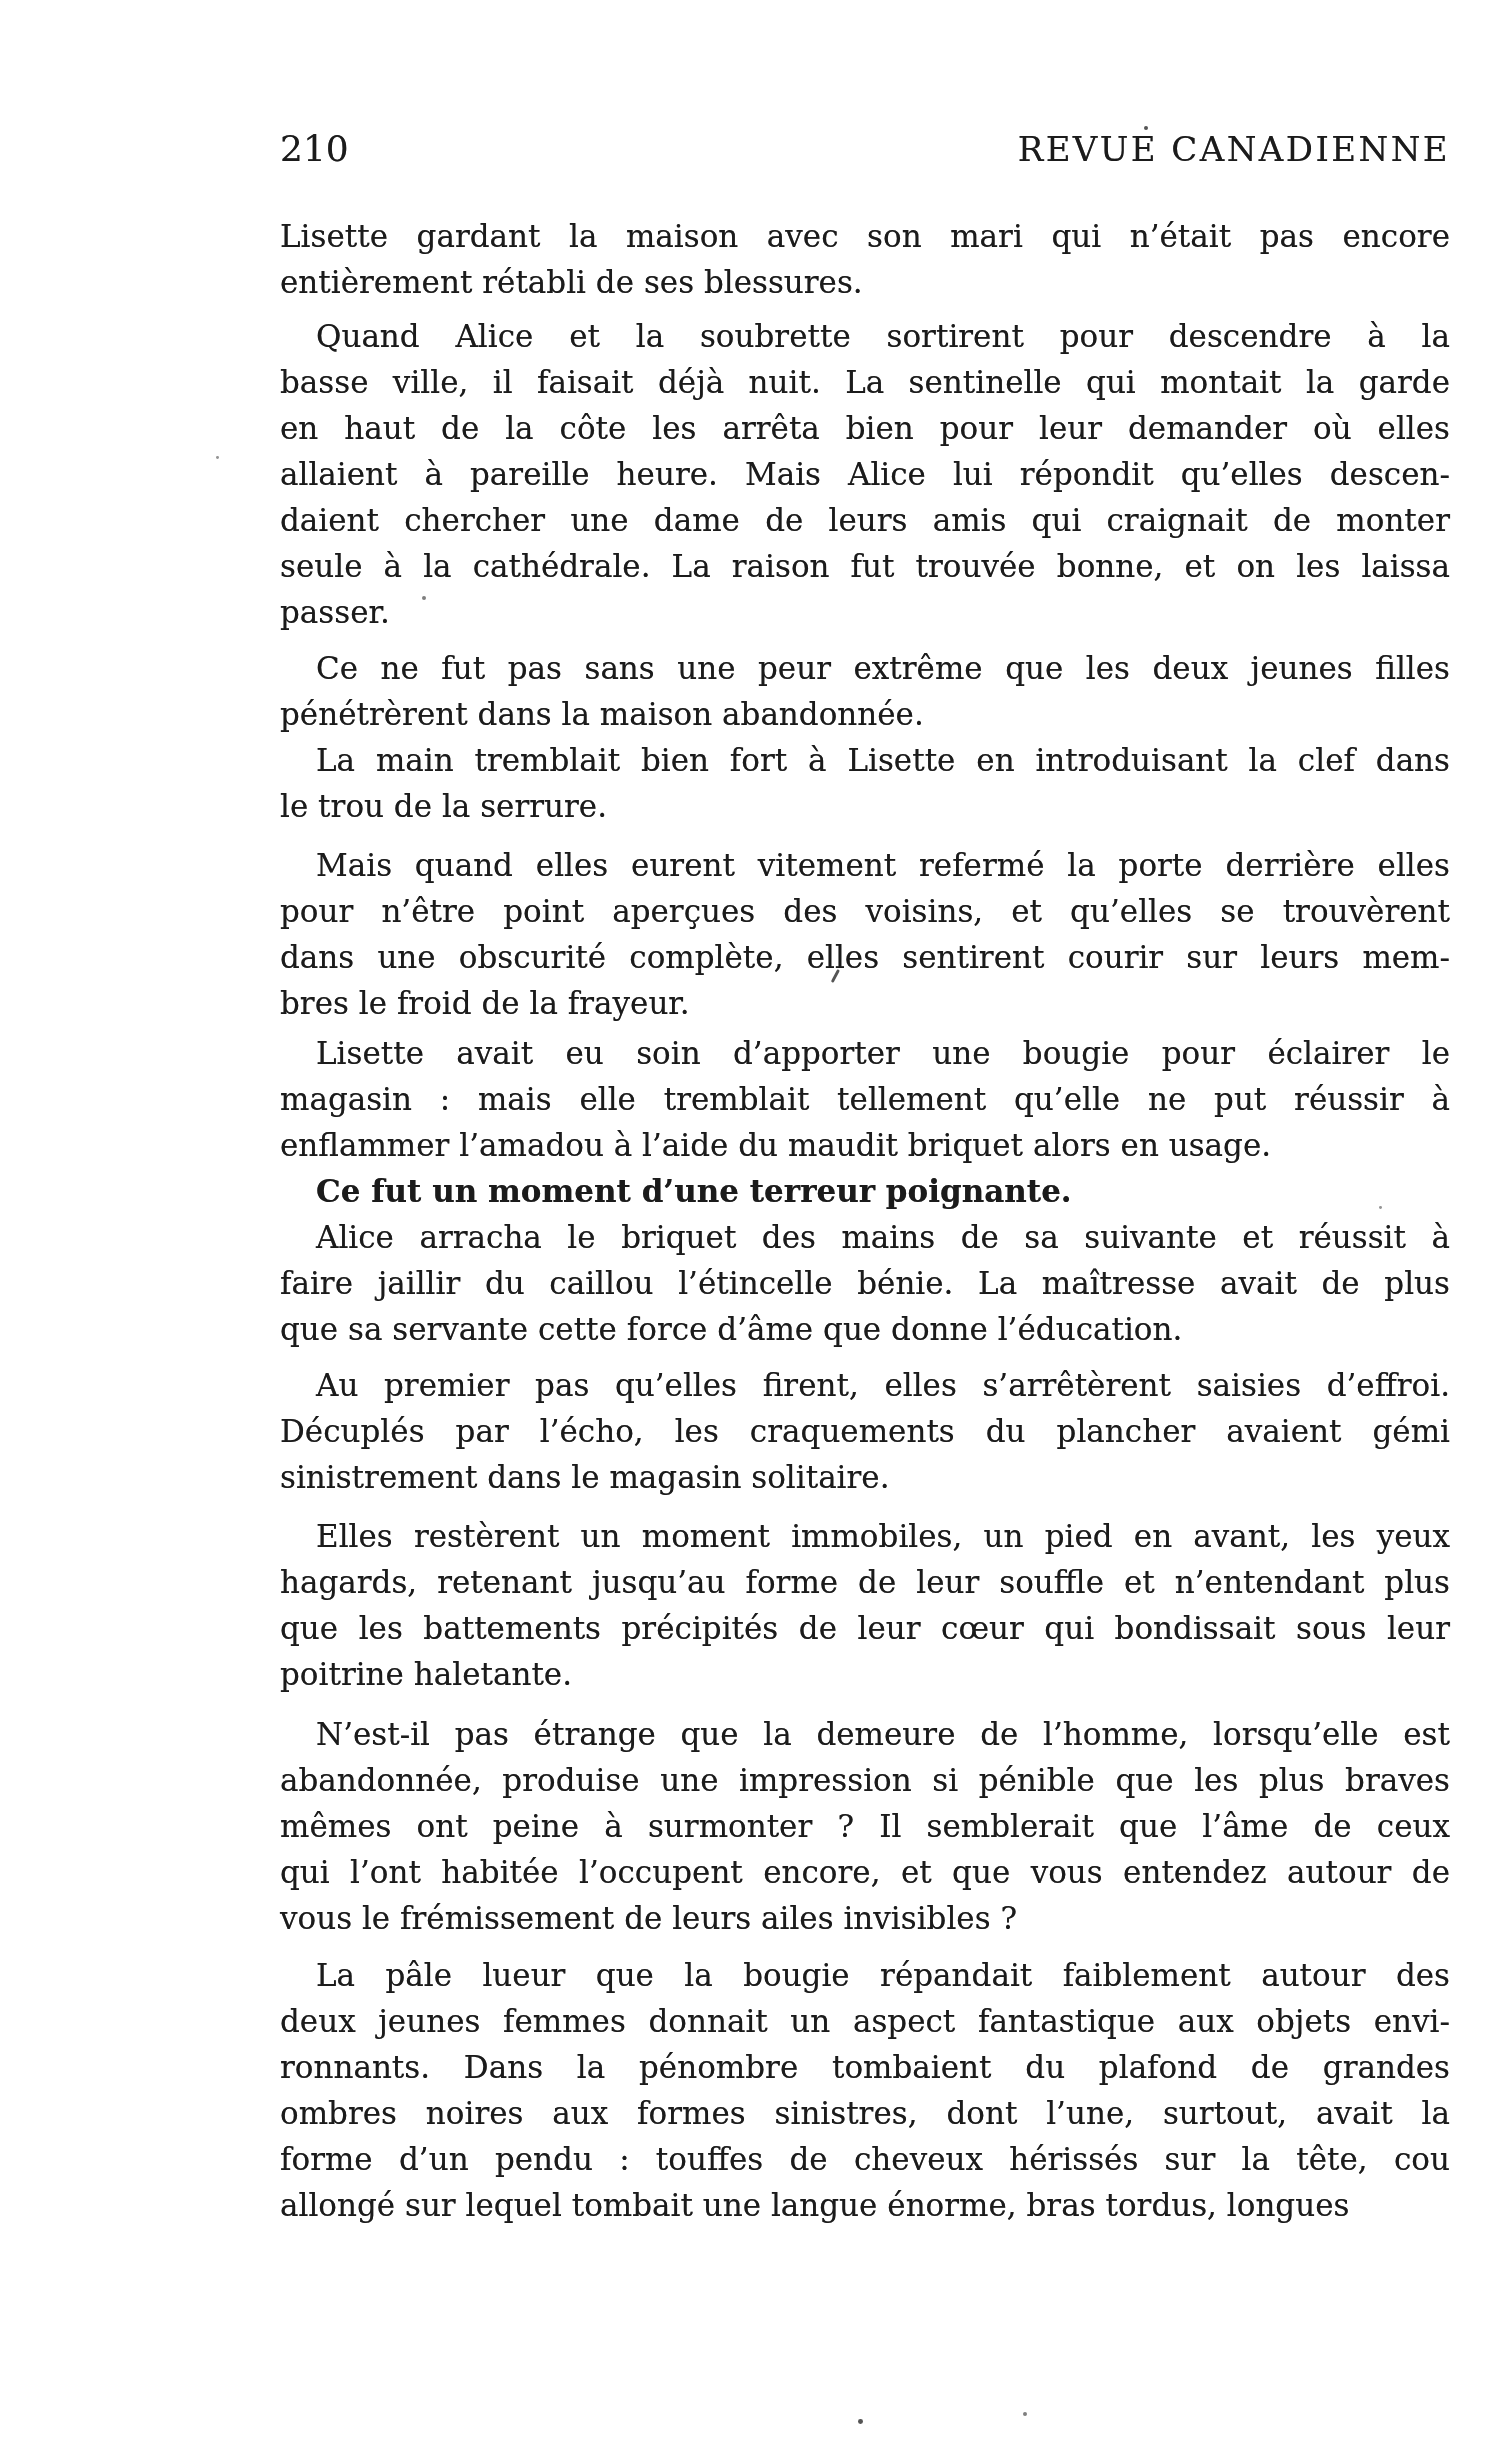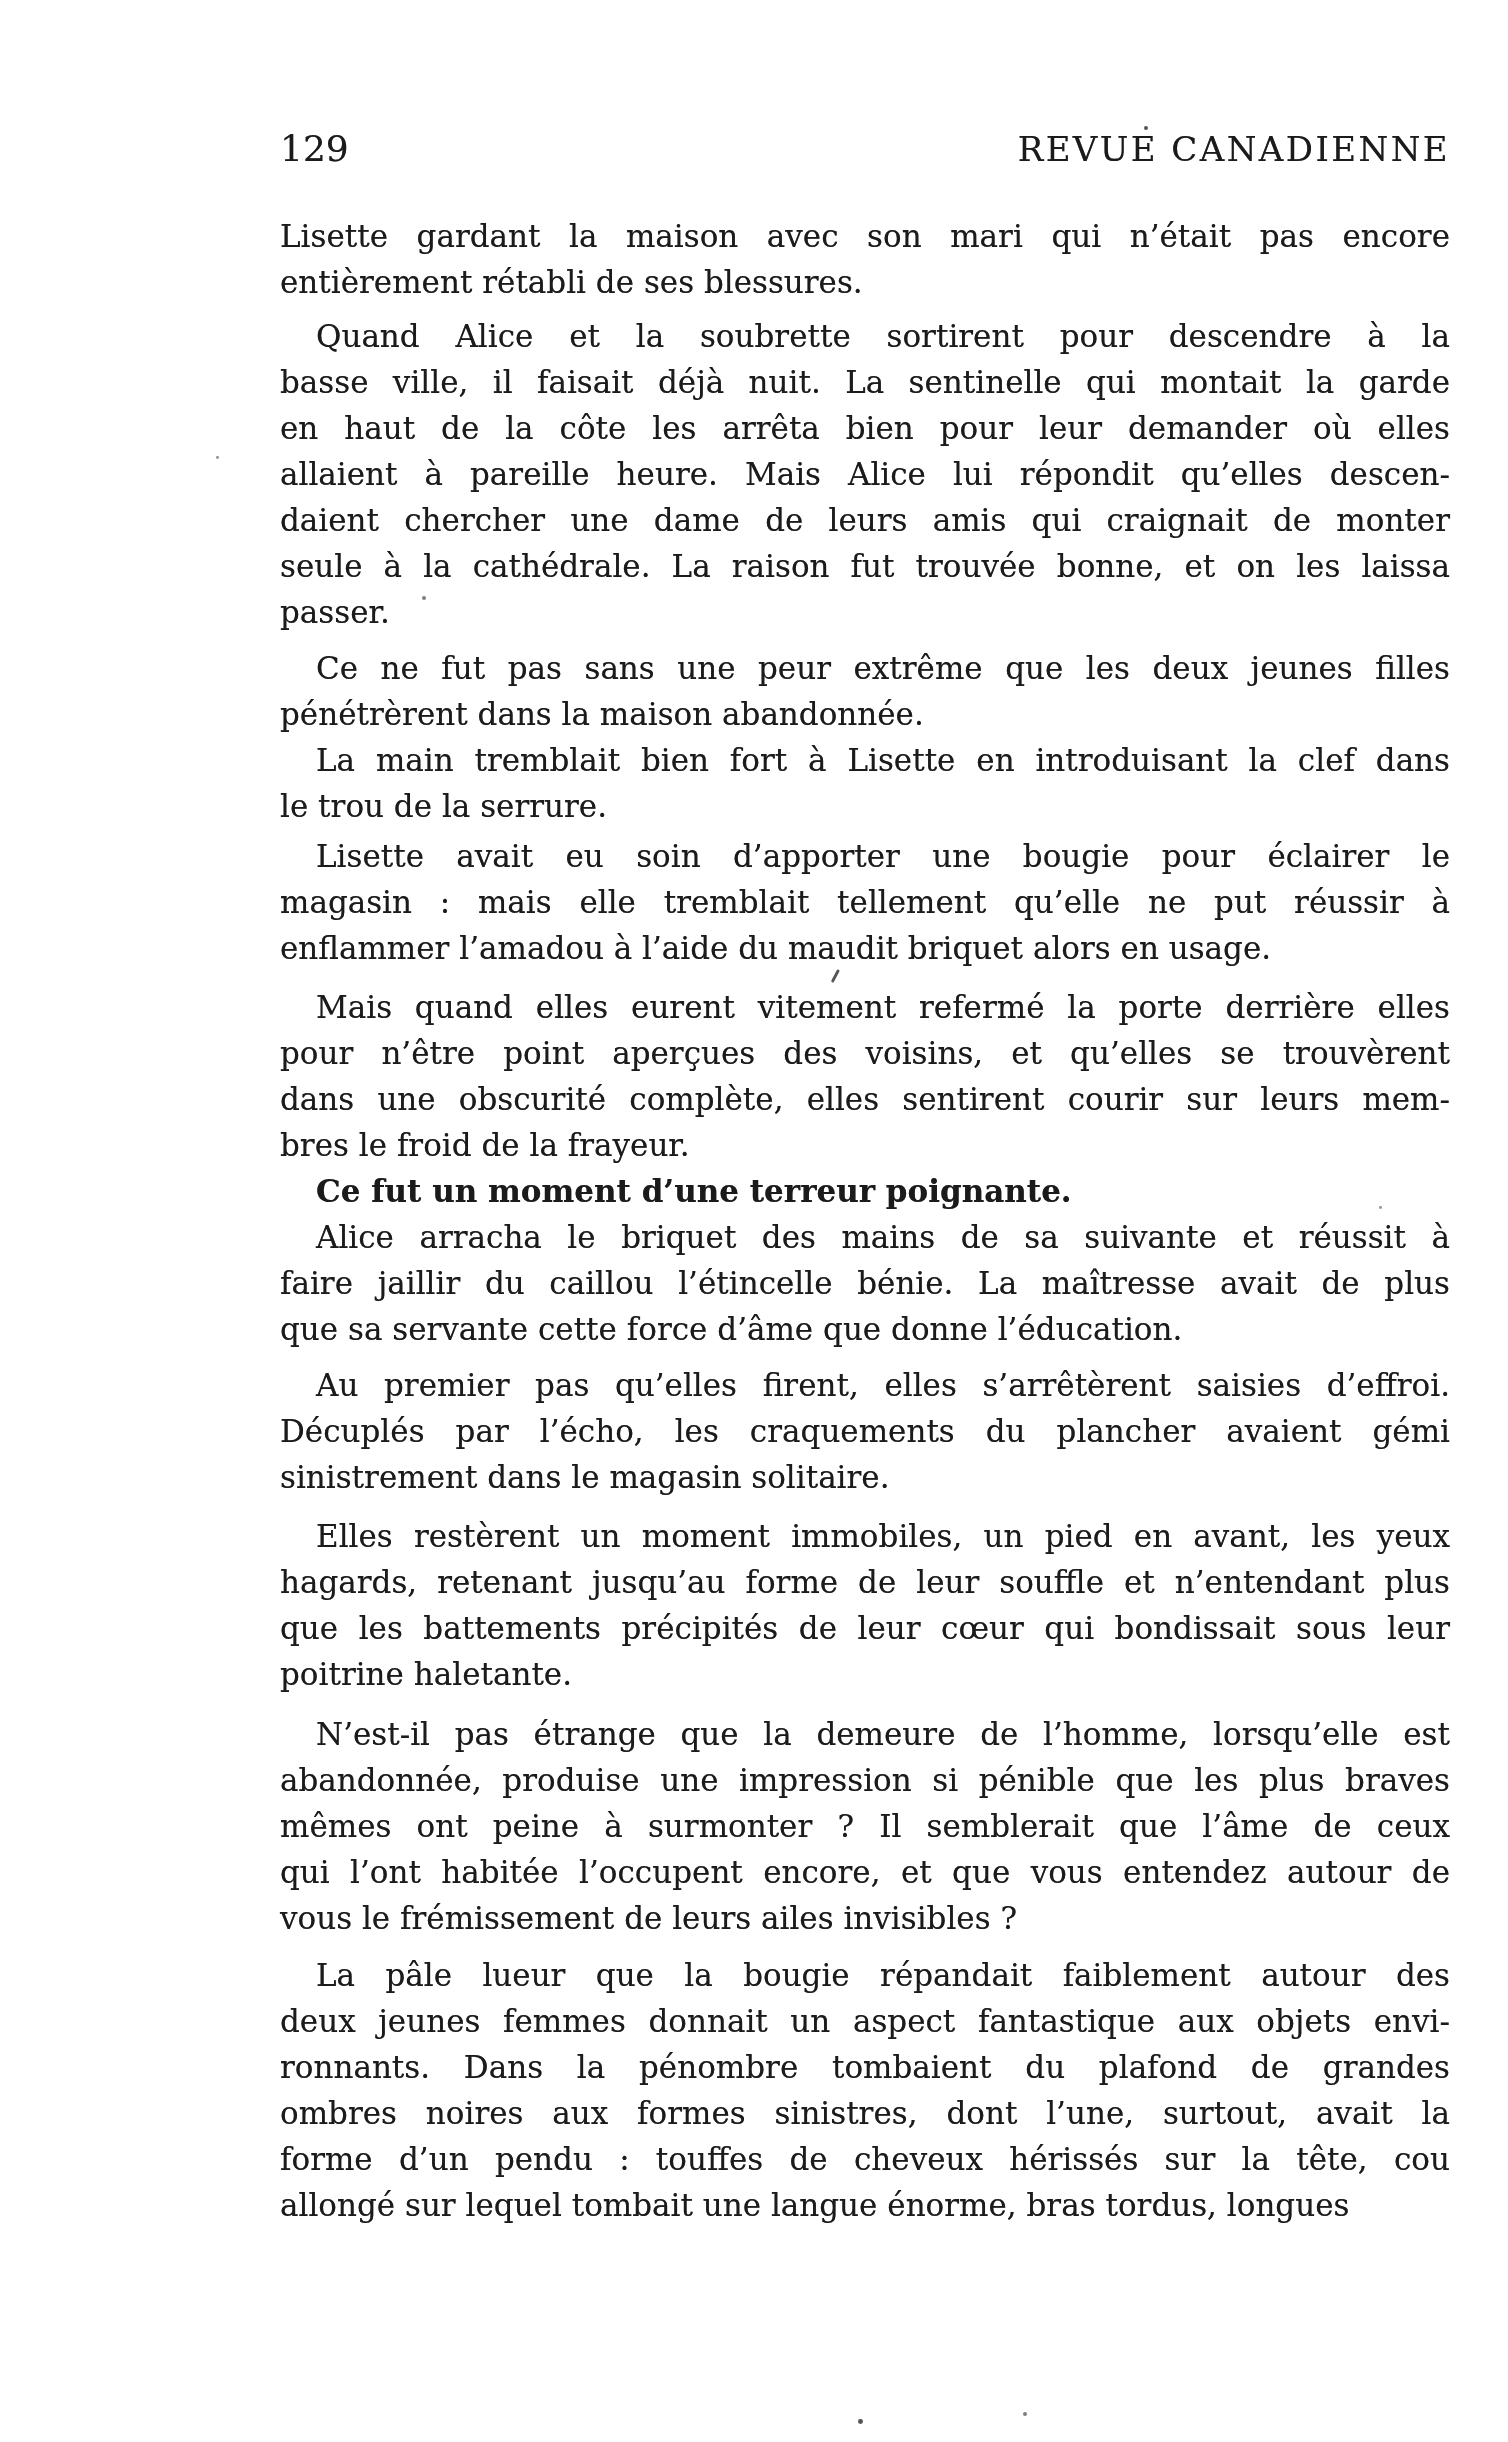--- a/index.html
+++ b/index.html
@@ -27,21 +27,21 @@
   .line.last{text-align-last:left;}
   .para.indent .line:first-child{text-indent:36px;}
   .speck{position:absolute;background:#2a2a2a;border-radius:50%;opacity:.8;}
 </style>
 </head>
 <body>
 
 <div class="page">
 
   <header class="page-header">
-    <span class="page-number">129</span>
+    <span class="page-number">210</span>
     <span class="journal-title">REVUE CANADIENNE</span>
   </header>
 
   <main class="text-body" id="text-body">
       <div class="para" style="margin-top: 0px;">
         <div class="line">Lisette gardant la maison avec son mari qui n’était pas encore</div>
         <div class="line last">entièrement rétabli de ses blessures.</div>
       </div>
       <div class="para indent" style="margin-top: 8px;">
         <div class="line">Quand Alice et la soubrette sortirent pour descendre à la</div>
@@ -53,30 +53,30 @@
         <div class="line last">passer.</div>
       </div>
       <div class="para indent" style="margin-top: 9.7px;">
         <div class="line">Ce ne fut pas sans une peur extrême que les deux jeunes filles</div>
         <div class="line last">pénétrèrent dans la maison abandonnée.</div>
       </div>
       <div class="para indent" style="margin-top: 0px;">
         <div class="line">La main tremblait bien fort à Lisette en introduisant la clef dans</div>
         <div class="line last">le trou de la serrure.</div>
       </div>
-      <div class="para indent" style="margin-top: 3.9px;">
-        <div class="line">Lisette avait eu soin d’apporter une bougie pour éclairer le</div>
-        <div class="line">magasin&nbsp;: mais elle tremblait tellement qu’elle ne put réussir à</div>
-        <div class="line last">enflammer l’amadou à l’aide du maudit briquet alors en usage.</div>
-      </div>
       <div class="para indent" style="margin-top: 13.5px;">
         <div class="line">Mais quand elles eurent vitement refermé la porte derrière elles</div>
         <div class="line">pour n’être point aperçues des voisins, et qu’elles se trouvèrent</div>
         <div class="line">dans une obscurité complète, elles sentirent courir sur leurs mem-</div>
         <div class="line last">bres le froid de la frayeur.</div>
+      </div>
+      <div class="para indent" style="margin-top: 3.9px;">
+        <div class="line">Lisette avait eu soin d’apporter une bougie pour éclairer le</div>
+        <div class="line">magasin&nbsp;: mais elle tremblait tellement qu’elle ne put réussir à</div>
+        <div class="line last">enflammer l’amadou à l’aide du maudit briquet alors en usage.</div>
       </div>
       <div class="para indent" style="margin-top: 0px; font-weight: bold;">
         <div class="line last">Ce fut un moment d’une terreur poignante.</div>
       </div>
       <div class="para indent" style="margin-top: 0px;">
         <div class="line">Alice arracha le briquet des mains de sa suivante et réussit à</div>
         <div class="line">faire jaillir du caillou l’étincelle bénie.  La maîtresse avait de plus</div>
         <div class="line last">que sa servante cette force d’âme que donne l’éducation.</div>
       </div>
       <div class="para indent" style="margin-top: 9.7px;">

